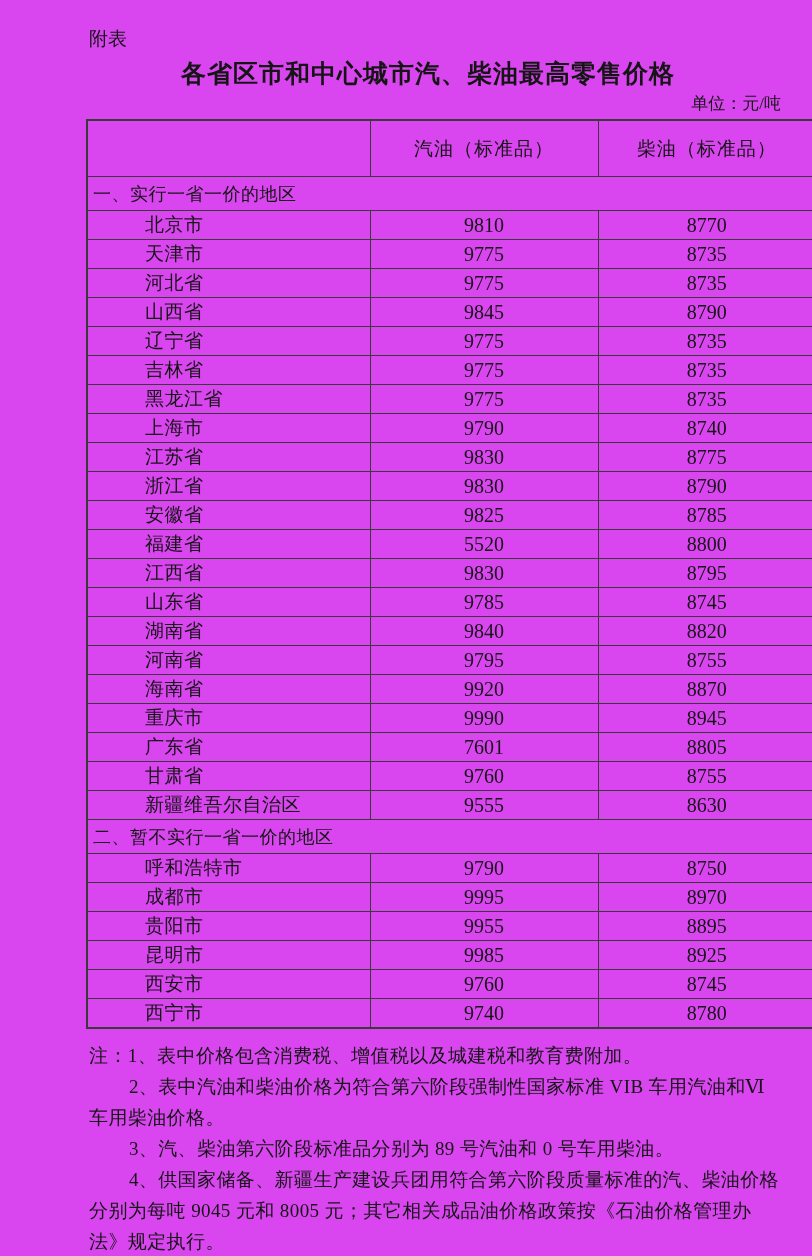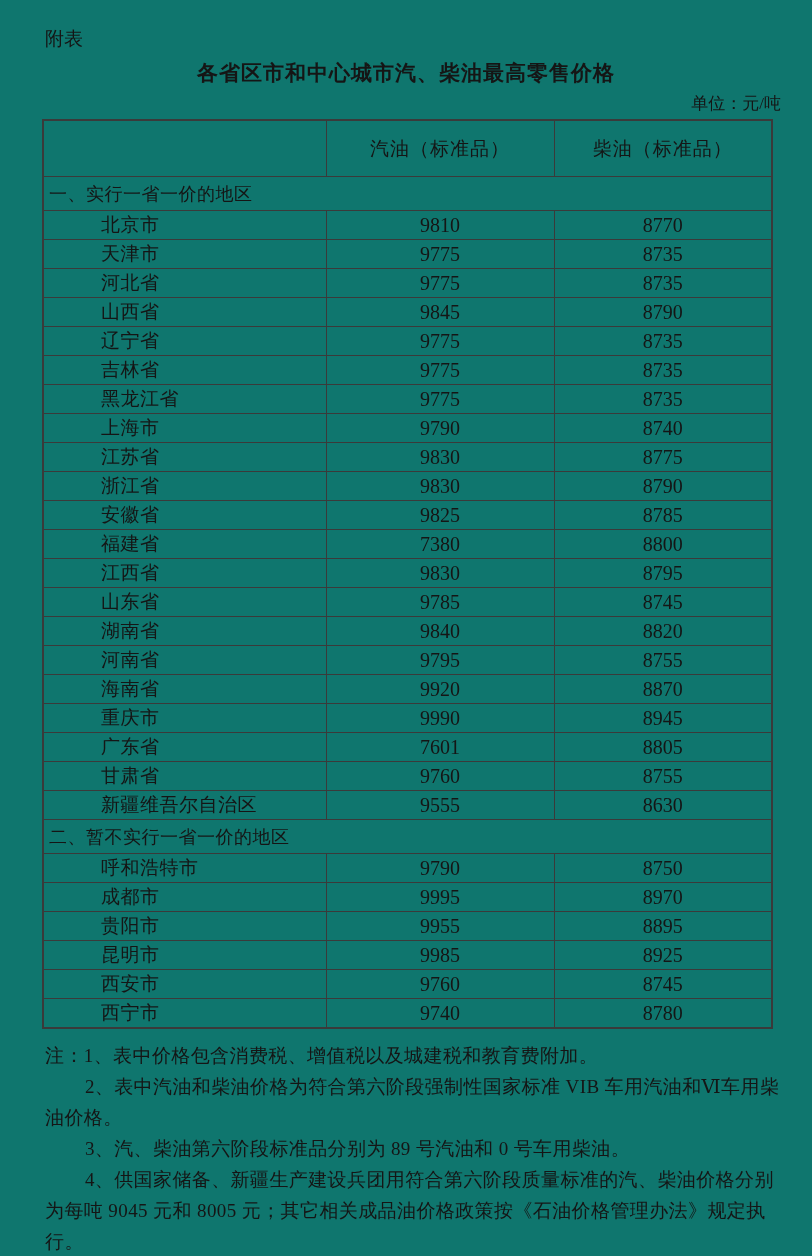--- a/index.html
+++ b/index.html
@@ -4,36 +4,37 @@
 <style>
   html, body {
     margin: 0;
     padding: 0;
     background: #ffffff;
   }
   .page {
     position: relative;
     width: 812px;
     height: 1256px;
-    background: #0f766e;
+    background: #d946ef;
     color: #151515;
     font-family: "Liberation Serif", "DejaVu Serif", serif;
     overflow: hidden;
     box-sizing: border-box;
+    padding-left: 44px;
   }
   .annex-label {
     padding-top: 27px;
     margin-left: 45px;
     font-size: 19px;
     line-height: 24px;
   }
   .doc-title {
     margin-top: 9px;
     text-align: center;
-    font-size: 21px;
+    font-size: 25px;
     font-weight: 700;
     font-family: "Liberation Sans", "DejaVu Sans", sans-serif;
     letter-spacing: 1px;
     line-height: 26px;
   }
   .unit-note {
     margin: 7px 31px 5px 0;
     text-align: right;
     font-size: 17px;
     line-height: 21px;
@@ -170,21 +171,21 @@
           <td class="price-cell">9830</td>
           <td class="price-cell">8790</td>
         </tr>
         <tr class="data-row">
           <td class="region-cell">安徽省</td>
           <td class="price-cell">9825</td>
           <td class="price-cell">8785</td>
         </tr>
         <tr class="data-row">
           <td class="region-cell">福建省</td>
-          <td class="price-cell">7380</td>
+          <td class="price-cell">5520</td>
           <td class="price-cell">8800</td>
         </tr>
         <tr class="data-row">
           <td class="region-cell">江西省</td>
           <td class="price-cell">9830</td>
           <td class="price-cell">8795</td>
         </tr>
         <tr class="data-row">
           <td class="region-cell">山东省</td>
           <td class="price-cell">9785</td>

